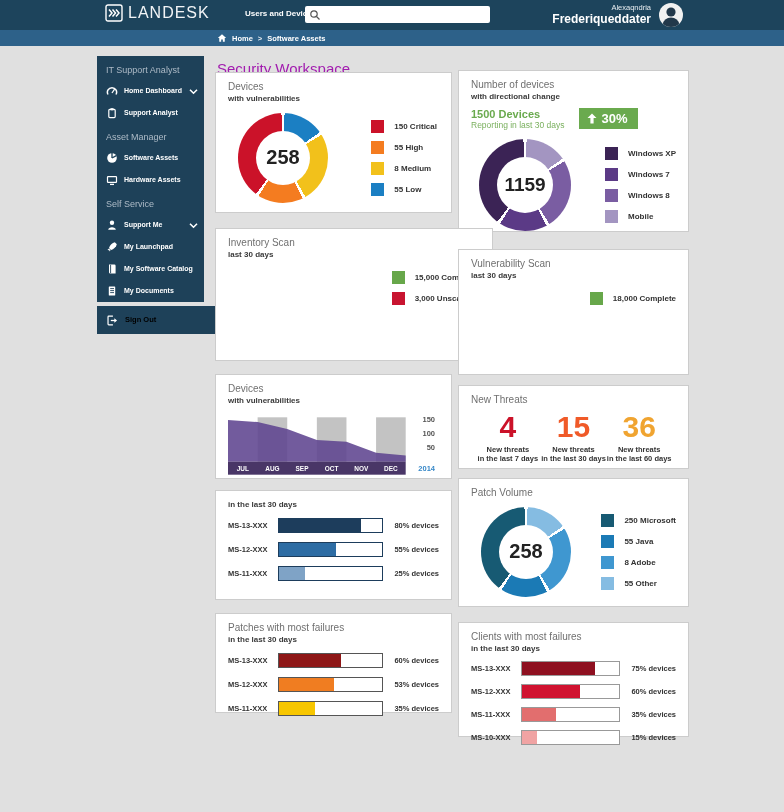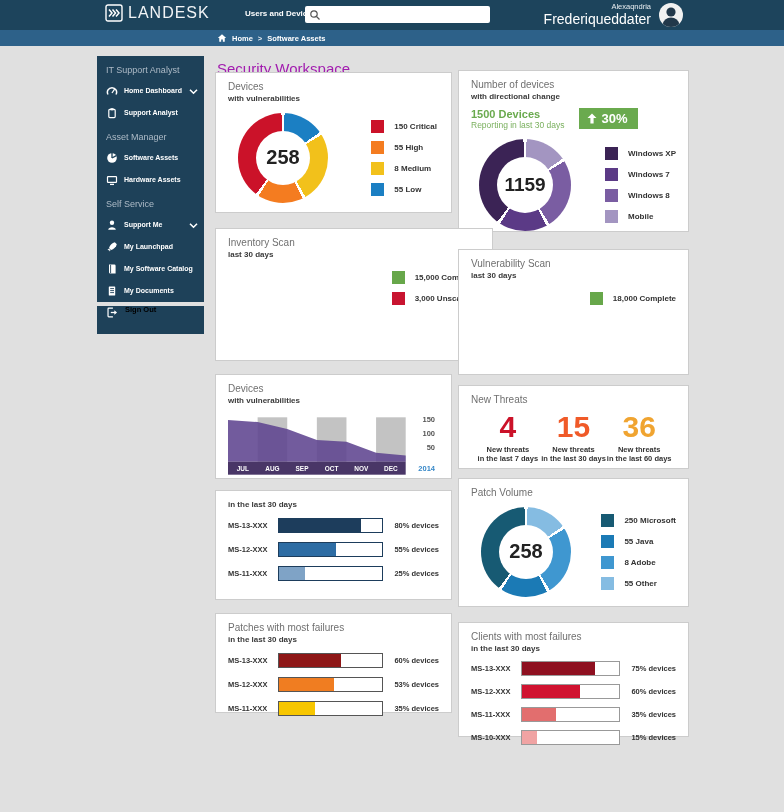--- a/index.html
+++ b/index.html
@@ -11,32 +11,32 @@
   .logo-tx{font-size:16px;font-weight:300;letter-spacing:1px;color:#f2f4f6;}
   .navdrop{position:absolute;left:245px;top:9px;color:#fff;font-size:8px;font-weight:bold;
     display:flex;align-items:center;gap:4px;cursor:pointer;}
   .navdrop .caret{font-size:8px;}
   .search{position:absolute;left:305px;top:6px;width:185px;height:17px;background:#fff;
     border-radius:2px;display:flex;align-items:center;padding-left:4px;box-sizing:border-box;}
   .search input{border:none;outline:none;flex:1;height:13px;font-size:9px;background:transparent;
     font-family:"Liberation Sans",sans-serif;}
   .userbox{position:absolute;right:100px;top:2px;display:flex;align-items:center;gap:7px;cursor:pointer;}
   .uname{text-align:right;color:#e8edf1;font-size:7.5px;line-height:1.25;}
-  .uname .b{font-weight:normal;font-size:14px;color:#fff;}
+  .uname .b{font-weight:bold;font-size:12px;color:#fff;}
   
   .crumbbar{position:absolute;left:0;top:30px;width:784px;height:16px;background:#2d6189;
     display:flex;align-items:center;color:#fff;font-size:7.5px;font-weight:bold;gap:5px;
     padding-left:217px;box-sizing:border-box;}
   .crumb-sep{opacity:.9;}
   .crumb-link{cursor:pointer;}
   
   .sidebar{position:absolute;left:97px;top:56px;width:107px;height:246px;background:#1e4159;
     padding:7px 0 0 9px;box-sizing:border-box;}
-  .signout{position:absolute;left:97px;top:306px;width:107px;height:28px;background:#1e4159;
-    display:flex;gap:7px;padding-left:9px;box-sizing:border-box;cursor:pointer;}
+  .signout{position:absolute;left:97px;top:306px;width:118px;height:28px;background:#1e4159;
+    display:flex;align-items:center;gap:7px;padding-left:9px;box-sizing:border-box;cursor:pointer;}
   .sect-title{color:#aebbc7;font-size:9px;font-weight:400;margin:8px 0 5px 0;}
   .sect-title:first-child{margin-top:2px;}
   .sitem{display:flex;align-items:center;gap:6px;height:22px;color:#fff;cursor:pointer;padding-right:6px;}
   .slab{font-size:7px;font-weight:bold;flex:1;line-height:1.1;}
   .sic{width:12px;height:12px;flex:0 0 12px;display:flex;}
   .schev{width:9px;height:7px;display:flex;}
   .signout .slab{flex:none;font-size:7.5px;}
   
   .page-title{position:absolute;left:217px;top:50px;font-size:15px;color:#a21caf;font-weight:400;}
   .card{position:absolute;background:#fff;border:1px solid #cccccc;box-sizing:border-box;

